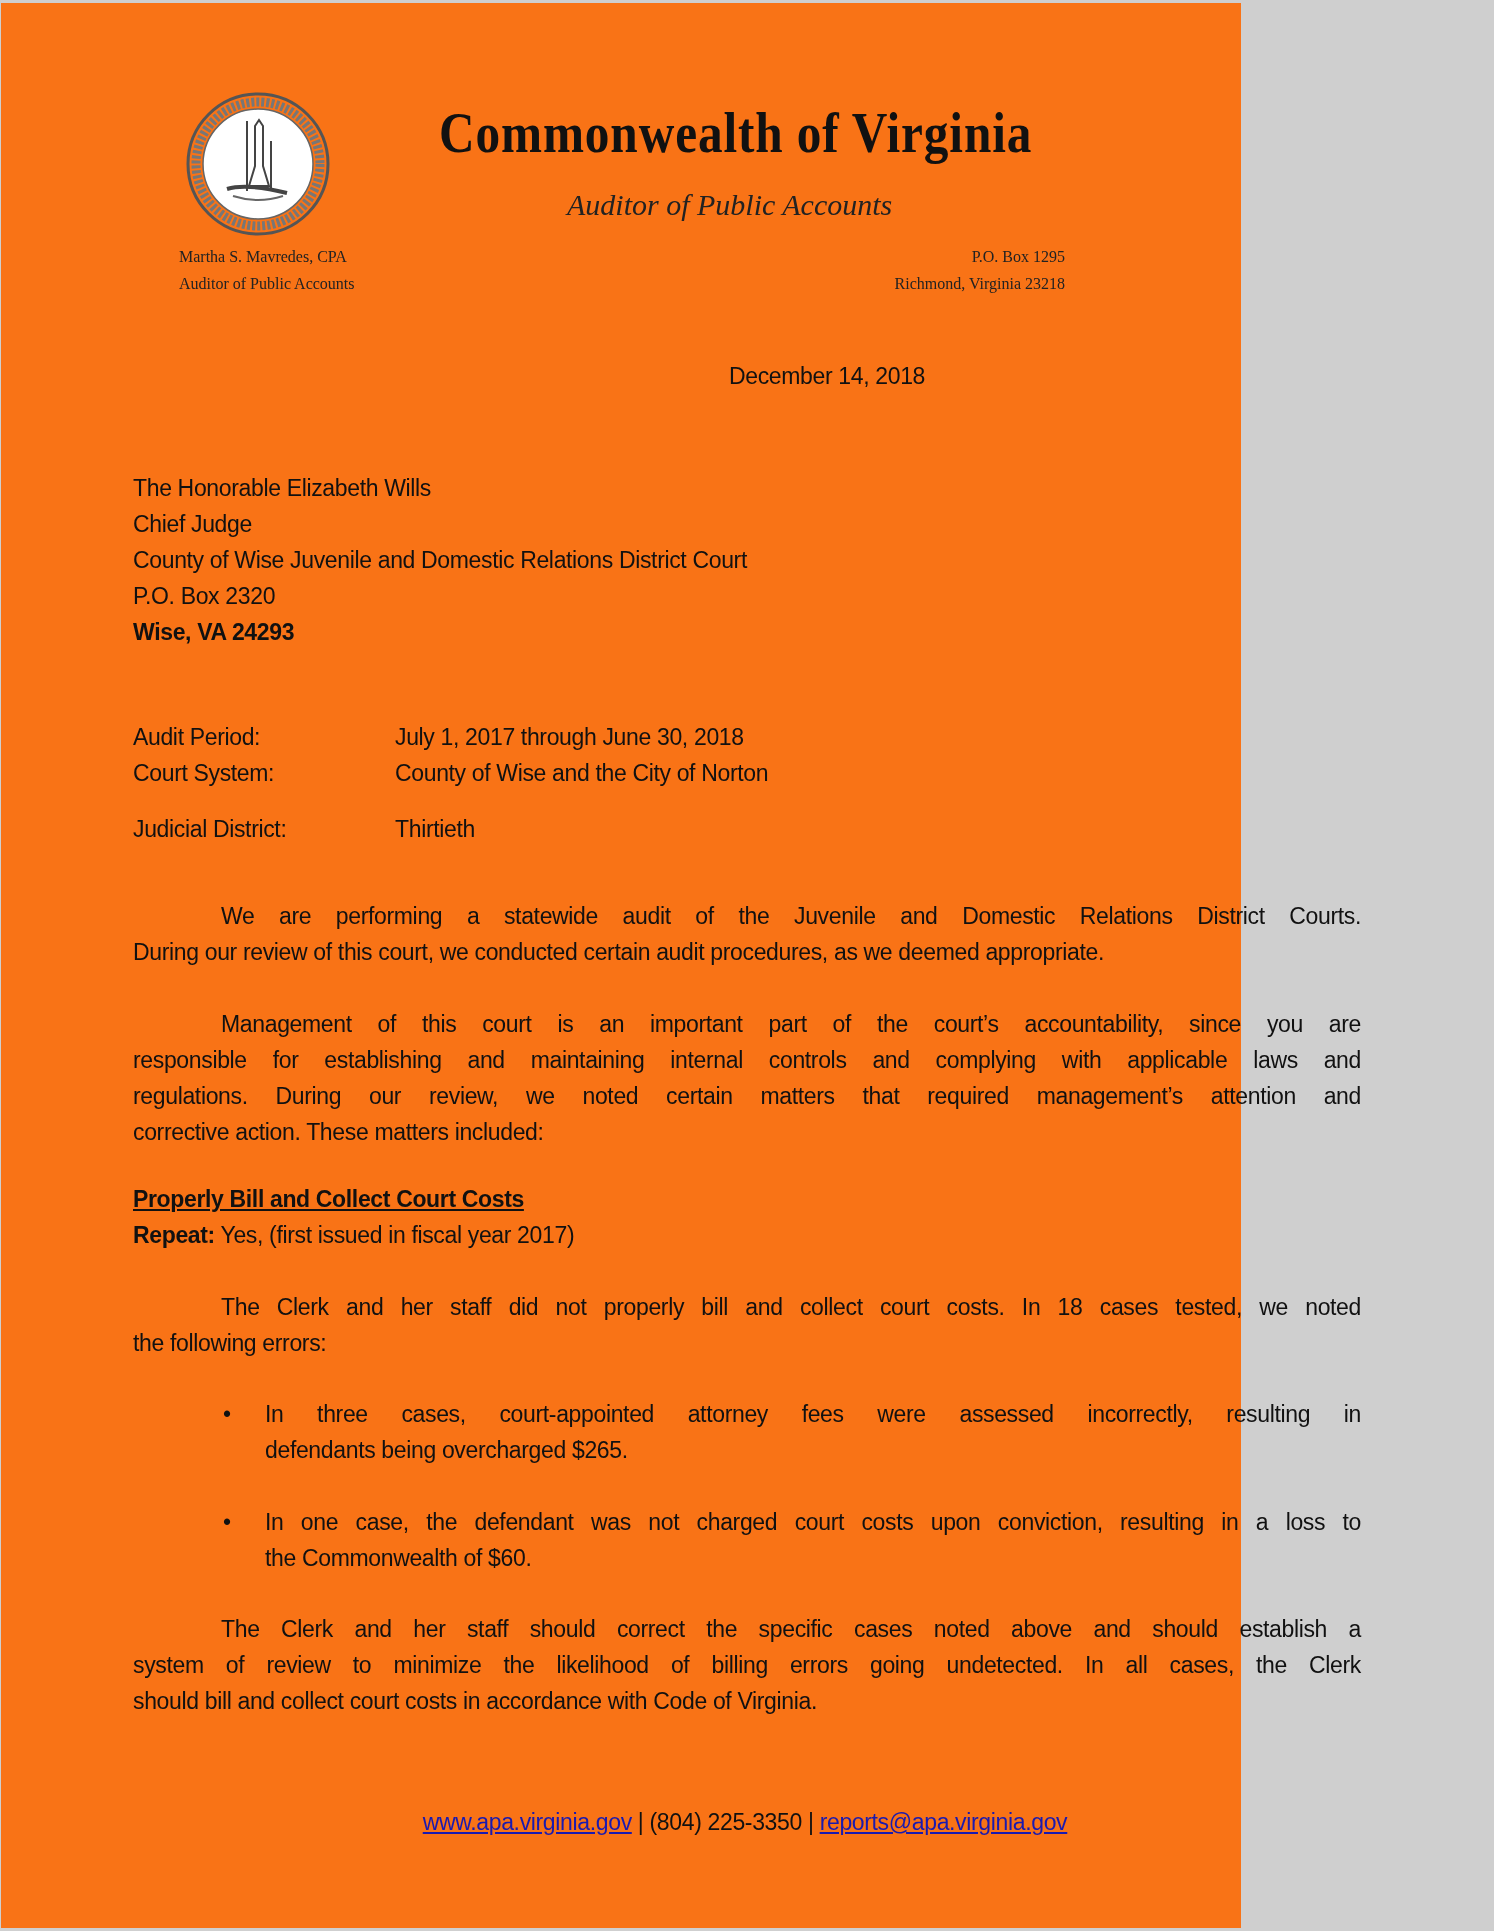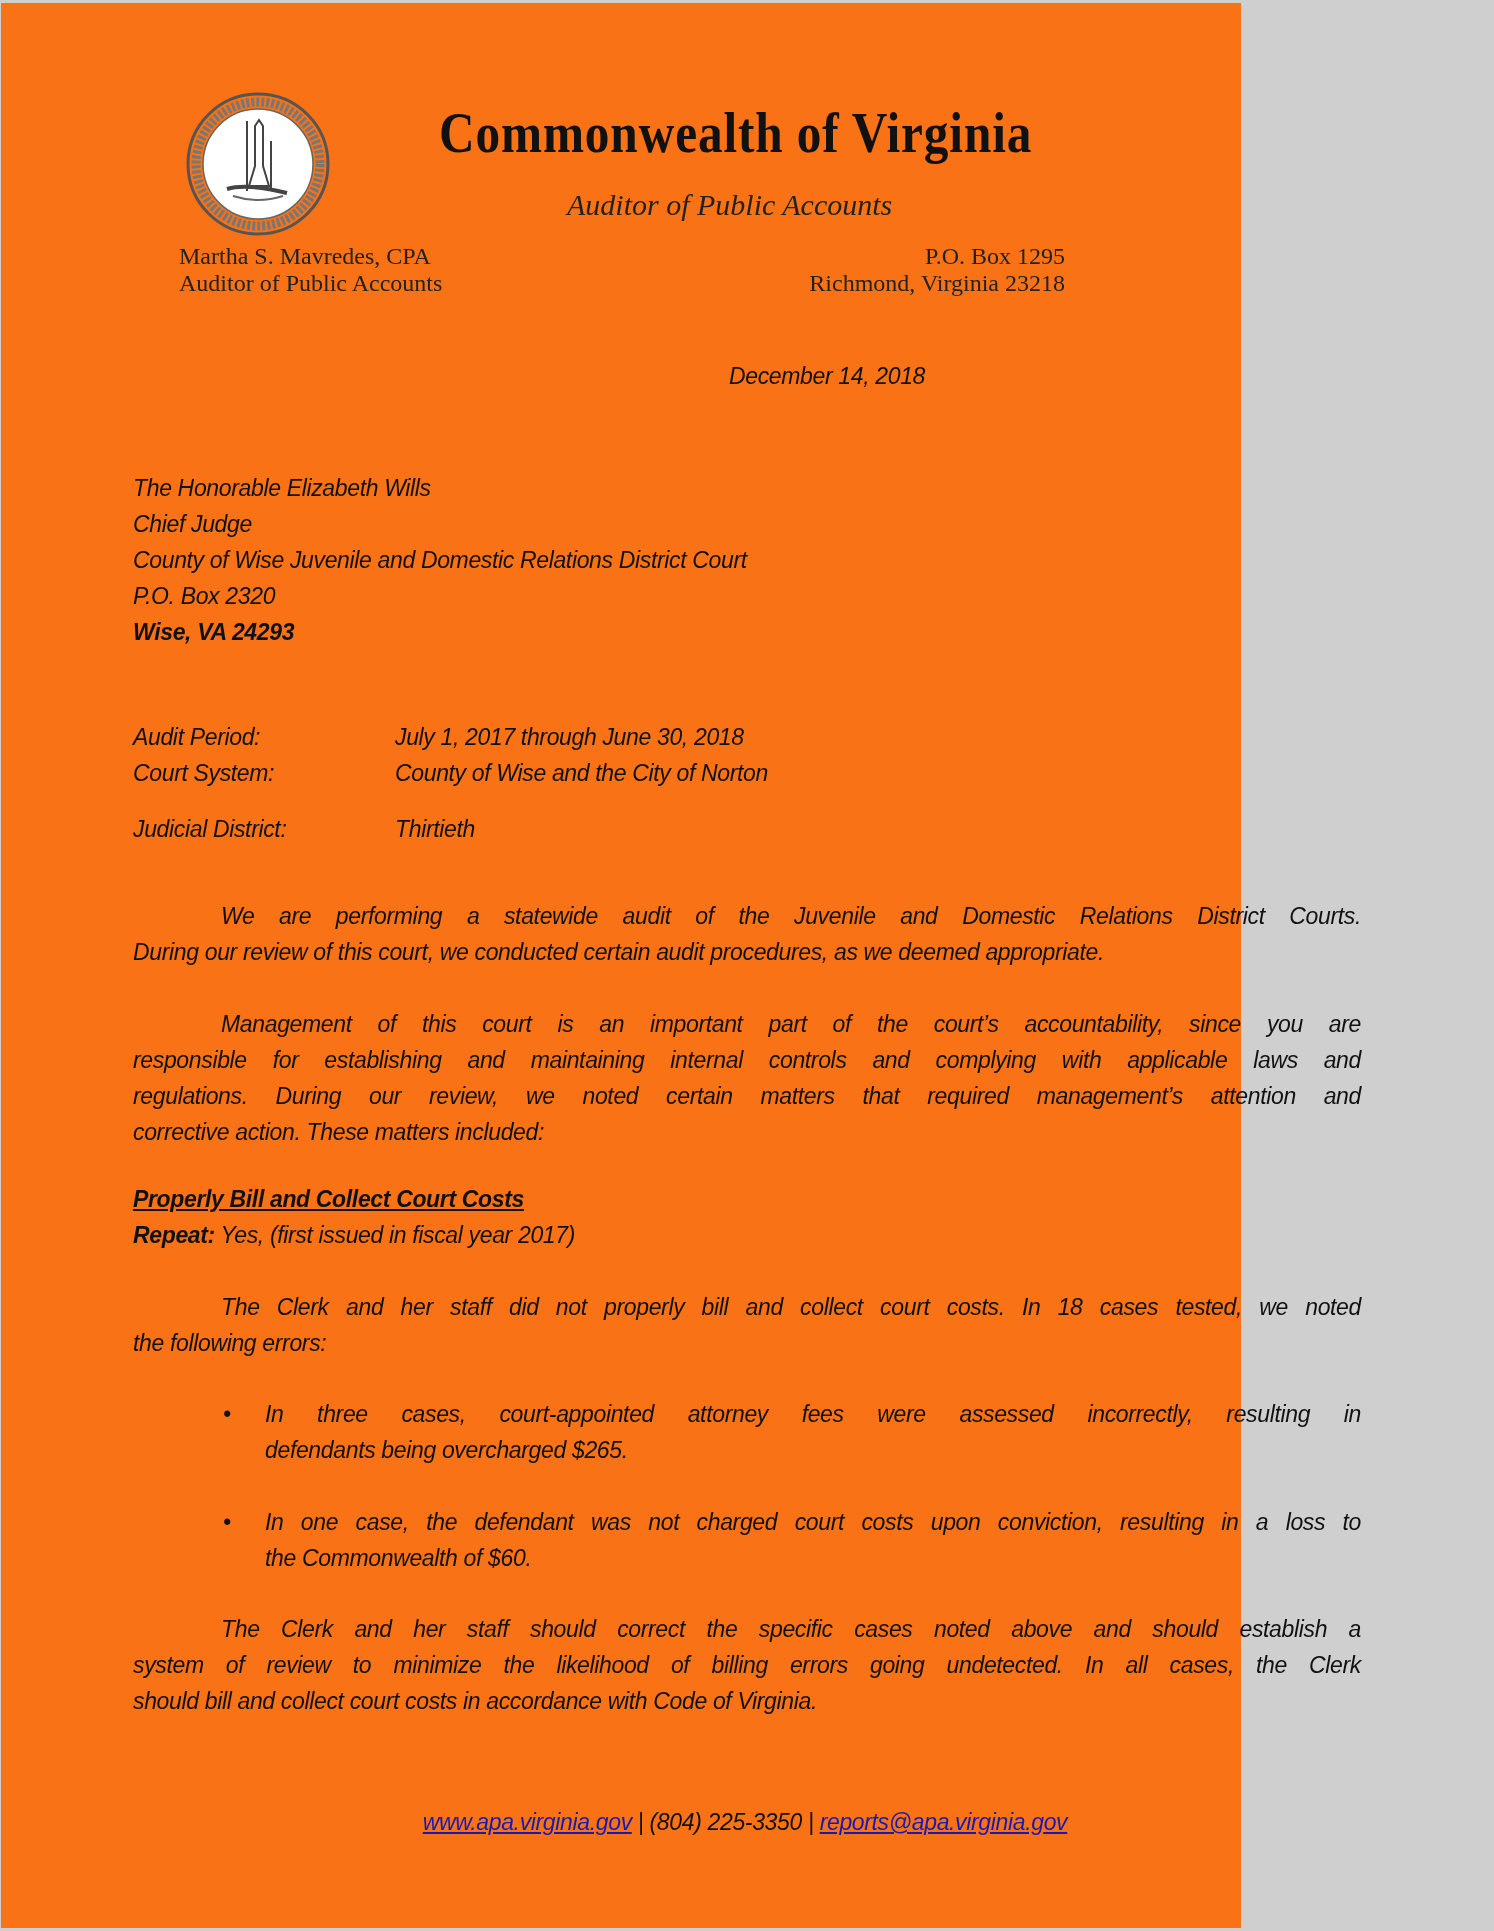--- a/index.html
+++ b/index.html
@@ -8,34 +8,34 @@
     position: relative; overflow: hidden;
   }
   .page {
     position: absolute; left: 1px; top: 3px; width: 1240px; height: 1925px;
     background: #f97316;
   }
   .abs { position: absolute; white-space: nowrap; }
   .serif { font-family: "Liberation Serif", "DejaVu Serif", serif; color: #222; }
   .body-text {
     font-family: "Liberation Sans", "DejaVu Sans", sans-serif;
-    font-size: 23px; color: #111; letter-spacing: -0.35px; font-style: italic;
+    font-size: 23px; color: #111; letter-spacing: -0.35px;
   }
   .seal { position: absolute; left: 184px; top: 88px; width: 146px; height: 146px; }
   .title {
     font-family: "Liberation Serif", "DejaVu Serif", serif;
     font-size: 56px; font-weight: bold; color: #111; letter-spacing: 1px;
     left: 438px; top: 98px; transform: scaleX(0.88); transform-origin: left top;
   }
   .subtitle {
     font-family: "Liberation Serif", "DejaVu Serif", serif;
     font-style: italic; font-size: 30px; color: #222;
     left: 566px; top: 185px;
   }
-  .hdr-small { font-size: 24px; line-height: 27px; }
+  .hdr-small { font-size: 16px; line-height: 27px; }
   .hdr-left { left: 178px; top: 240px; }
   .hdr-right { right: 176px; top: 240px; text-align: right; }
   .line { position: absolute; left: 132px; height: 36px; line-height: 36px; }
   .just { width: 1228px; text-align: justify; text-align-last: justify; white-space: normal; }
   .indent { text-indent: 88px; }
   .label-col { display: inline-block; width: 262px; }
   .heading { font-weight: bold; text-decoration: underline; }
   .bold { font-weight: bold; }
   .bullet-dot { position: absolute; left: 222px; width: 20px; }
   .bullet-line { position: absolute; left: 264px; width: 1096px; height: 36px; line-height: 36px; }

